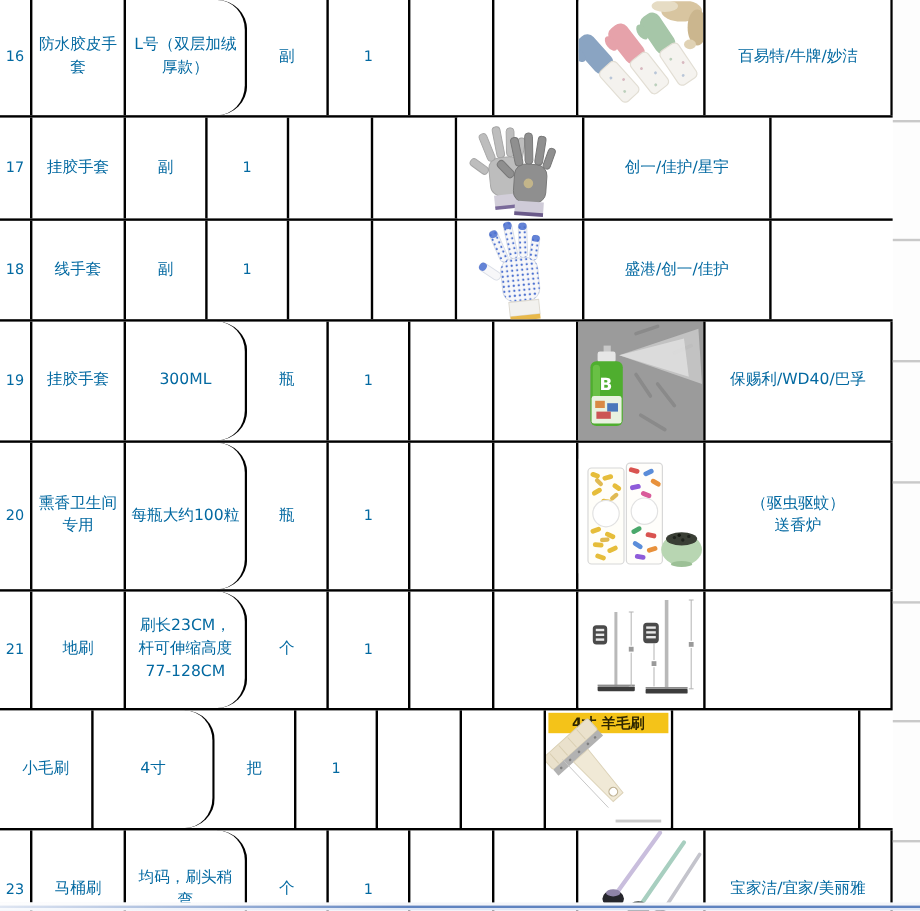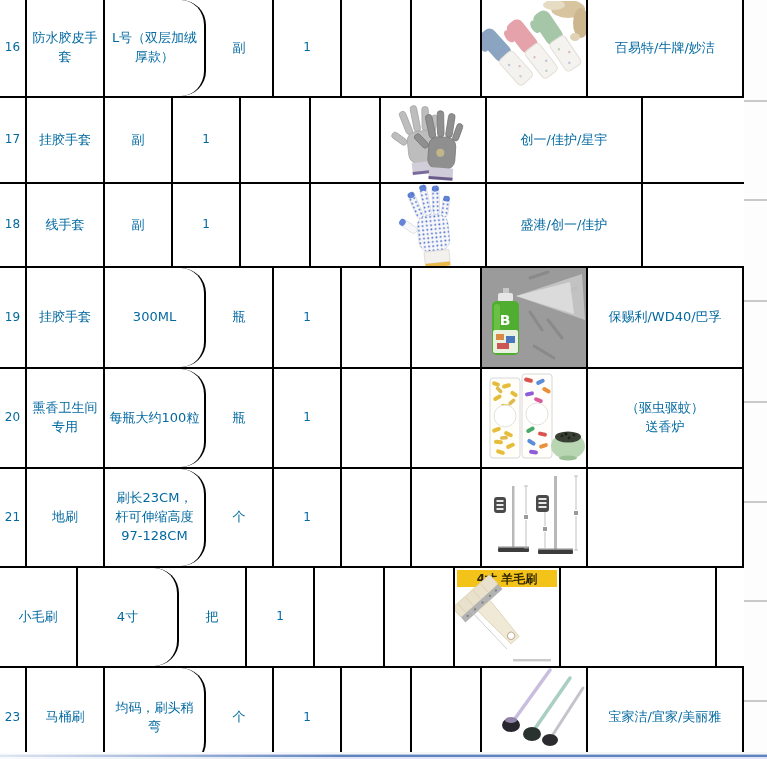--- a/index.html
+++ b/index.html
@@ -239,21 +239,21 @@
           <text x="23" y="57" font-size="14" font-weight="bold" fill="#fff" text-anchor="middle">B</text>
           <rect x="11" y="62" width="25" height="23" rx="2" fill="#e9f2e0"></rect>
           <rect x="14" y="66" width="8" height="6" fill="#d98a44"></rect>
           <rect x="24" y="68" width="9" height="7" fill="#4a77bb"></rect>
           <rect x="15" y="75" width="12" height="6" fill="#cc5555"></rect>
         </svg>
       </div>
       <div class="cell c-brand">保赐利/WD40/巴孚</div>
     </div>
 
-    <div class="row" style="height:100px">
+    <div class="row" style="height:124px">
       <div class="cell c-num">20</div>
       <div class="cell c-name">熏香卫生间
 专用</div>
       <div class="cell c-spec">每瓶大约100粒</div>
       <div class="cell c-unit">瓶</div>
       <div class="cell c-qty">1</div>
       <div class="cell c-e1"></div>
       <div class="cell c-e2"></div>
       <div class="cell c-img">
         <svg width="104" height="96" viewBox="0 0 104 96">
@@ -302,21 +302,21 @@
       </div>
       <div class="cell c-brand">（驱虫驱蚊）
 送香炉</div>
     </div>
 
     <div class="row" style="height:99px">
       <div class="cell c-num">21</div>
       <div class="cell c-name">地刷</div>
       <div class="cell c-spec">刷长23CM，
 杆可伸缩高度
-97-128CM</div>
+77-128CM</div>
       <div class="cell c-unit">个</div>
       <div class="cell c-qty">1</div>
       <div class="cell c-e1"></div>
       <div class="cell c-e2"></div>
       <div class="cell c-img">
         <svg width="104" height="95" viewBox="0 0 104 95">
           <rect width="104" height="95" fill="#fff"></rect>
           <rect x="30" y="16" width="2.5" height="62" fill="#b9b9b9"></rect>
           <rect x="16" y="78" width="31" height="4" rx="1" fill="#3c3c3c"></rect>
           <rect x="16" y="76.5" width="31" height="1.5" fill="#8d8d8d"></rect>

